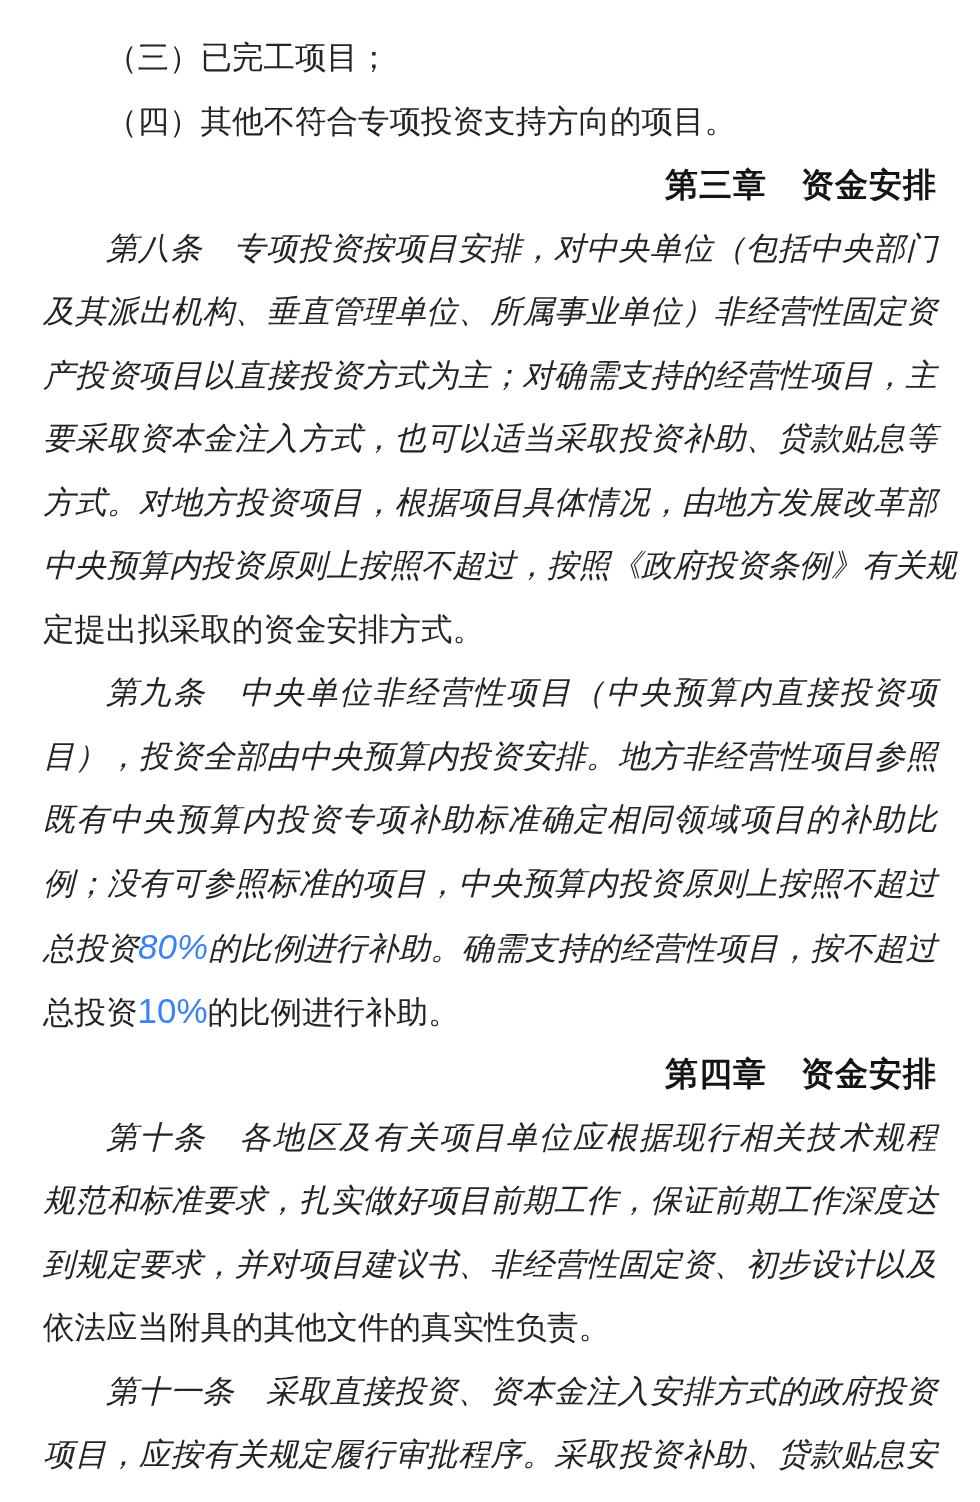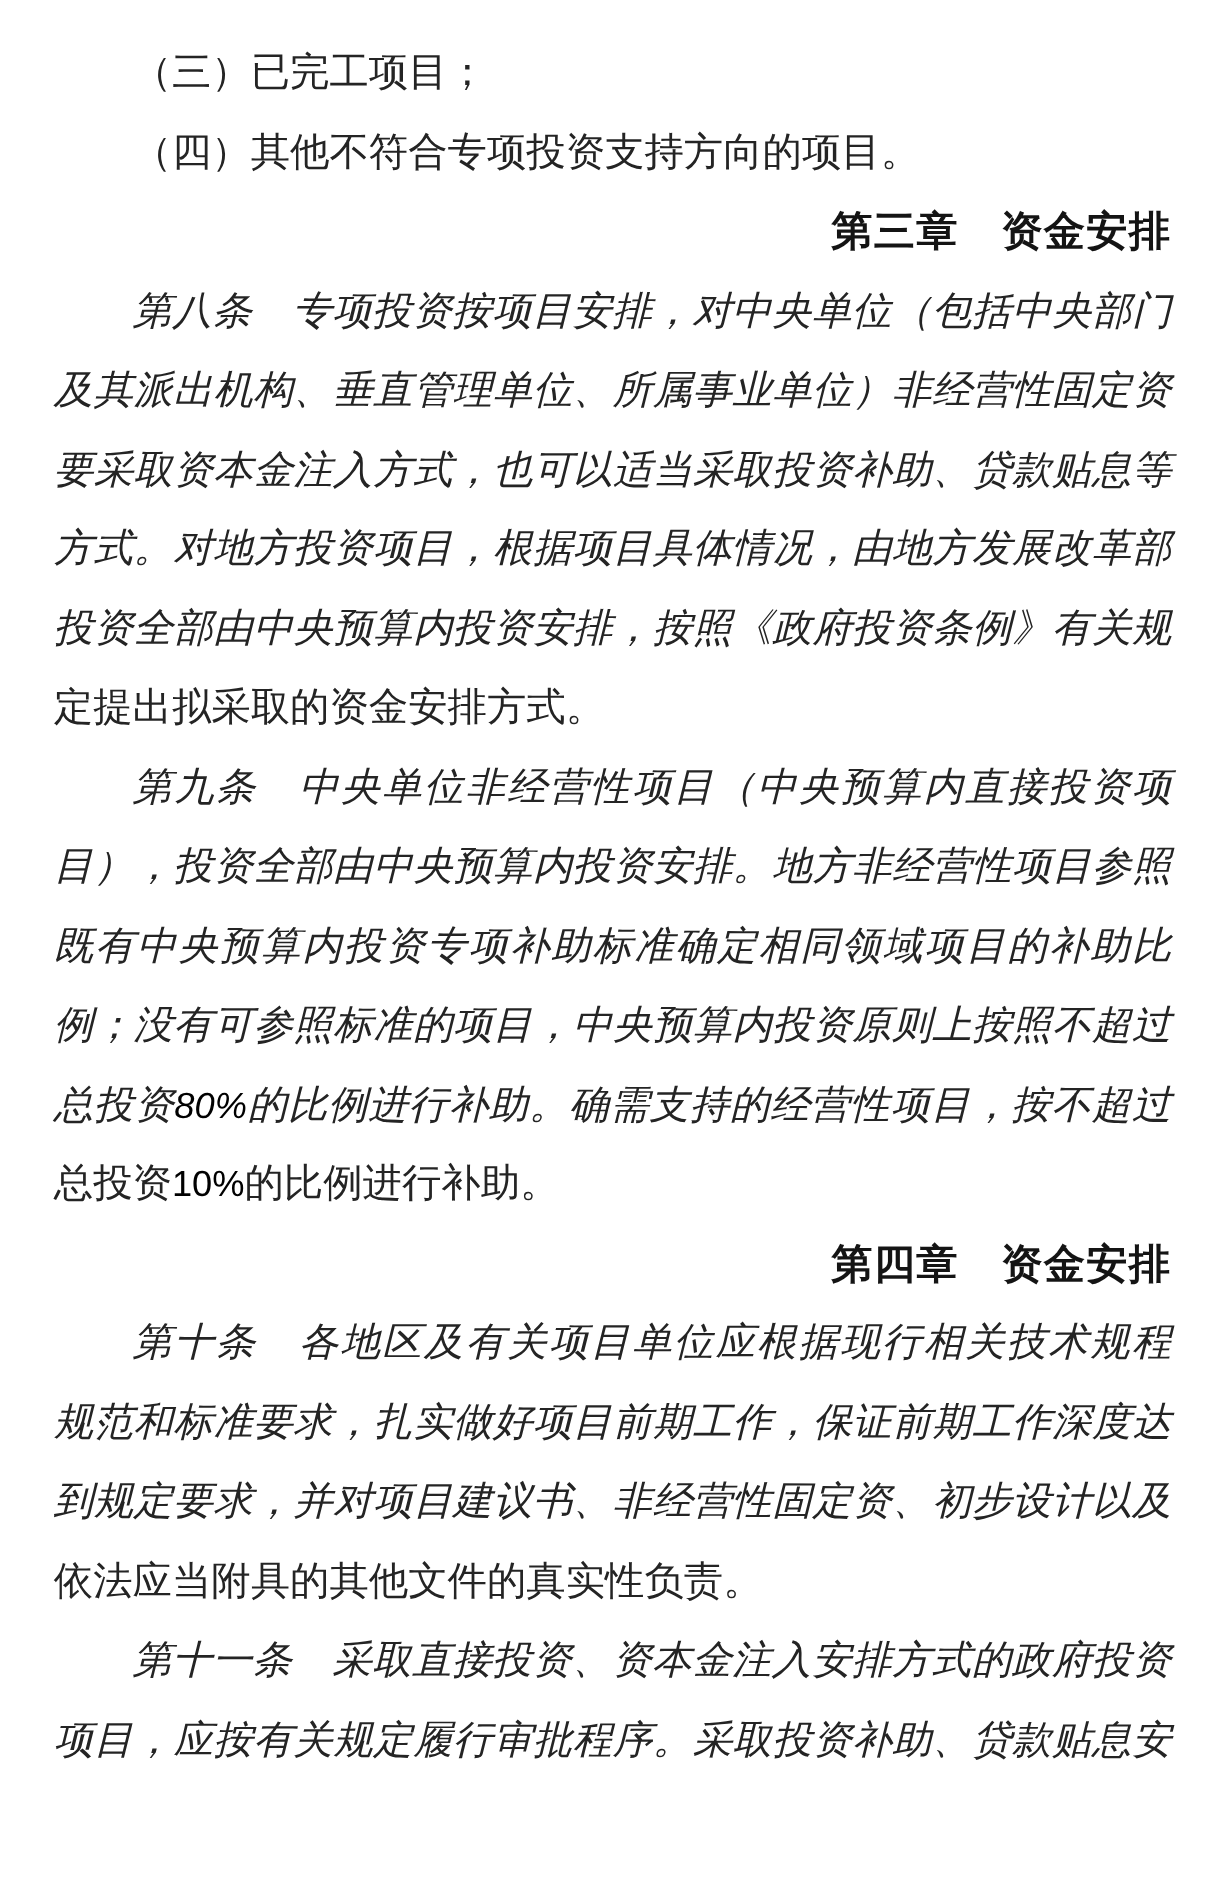--- a/index.html
+++ b/index.html
@@ -45,37 +45,38 @@
     font-family: "Liberation Sans", "DejaVu Sans", sans-serif;
     font-weight: 700;
     font-size: 33px;
     color: #141414;
     text-align: right;
     letter-spacing: 1px;
   }
   
   .num {
     font-family: "Liberation Sans", "DejaVu Sans", sans-serif;
-    font-size: 29px;
-    color: #000000;
+    font-size: 35px;
+    color: #3b82f6;
   }
 </style>
 </head>
 <body>
 
 <div class="page">
   <div class="doc">
       <div class="line list-item">（三）已完工项目；</div>
       <div class="line list-item">（四）其他不符合专项投资支持方向的项目。</div>
       <div class="line chapter-heading">第三章　资金安排</div>
       <div class="line para-first fill">第八条　专项投资按项目安排，对中央单位（包括中央部门</div>
       <div class="line para-line fill">及其派出机构、垂直管理单位、所属事业单位）非经营性固定资</div>
+      <div class="line para-line fill">产投资项目以直接投资方式为主；对确需支持的经营性项目，主</div>
       <div class="line para-line fill">要采取资本金注入方式，也可以适当采取投资补助、贷款贴息等</div>
       <div class="line para-line fill">方式。对地方投资项目，根据项目具体情况，由地方发展改革部</div>
-      <div class="line para-line fill">投资全部由中央预算内投资安排，按照《政府投资条例》有关规</div>
+      <div class="line para-line fill">中央预算内投资原则上按照不超过，按照《政府投资条例》有关规</div>
       <div class="line para-line">定提出拟采取的资金安排方式。</div>
       <div class="line para-first fill">第九条　中央单位非经营性项目（中央预算内直接投资项</div>
       <div class="line para-line fill">目），投资全部由中央预算内投资安排。地方非经营性项目参照</div>
       <div class="line para-line fill">既有中央预算内投资专项补助标准确定相同领域项目的补助比</div>
       <div class="line para-line fill">例；没有可参照标准的项目，中央预算内投资原则上按照不超过</div>
       <div class="line para-line fill">总投资<span class="num">80%</span>的比例进行补助。确需支持的经营性项目，按不超过</div>
       <div class="line para-line">总投资<span class="num">10%</span>的比例进行补助。</div>
       <div class="line chapter-heading">第四章　资金安排</div>
       <div class="line para-first fill">第十条　各地区及有关项目单位应根据现行相关技术规程</div>
       <div class="line para-line fill">规范和标准要求，扎实做好项目前期工作，保证前期工作深度达</div>

